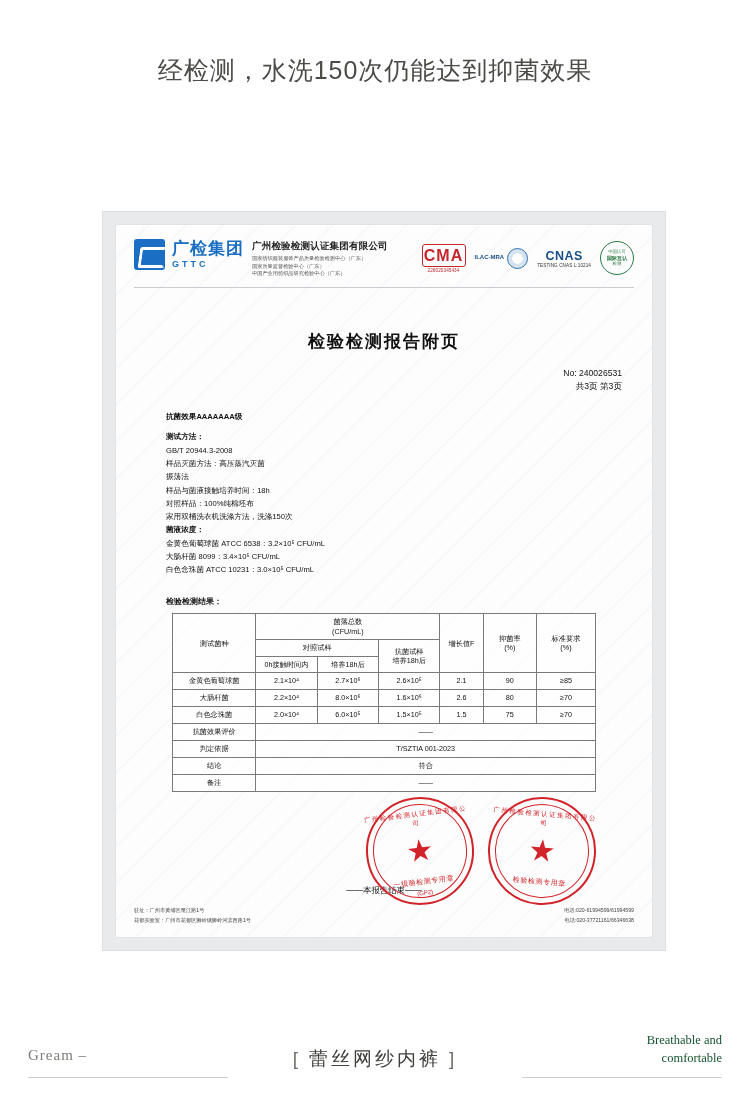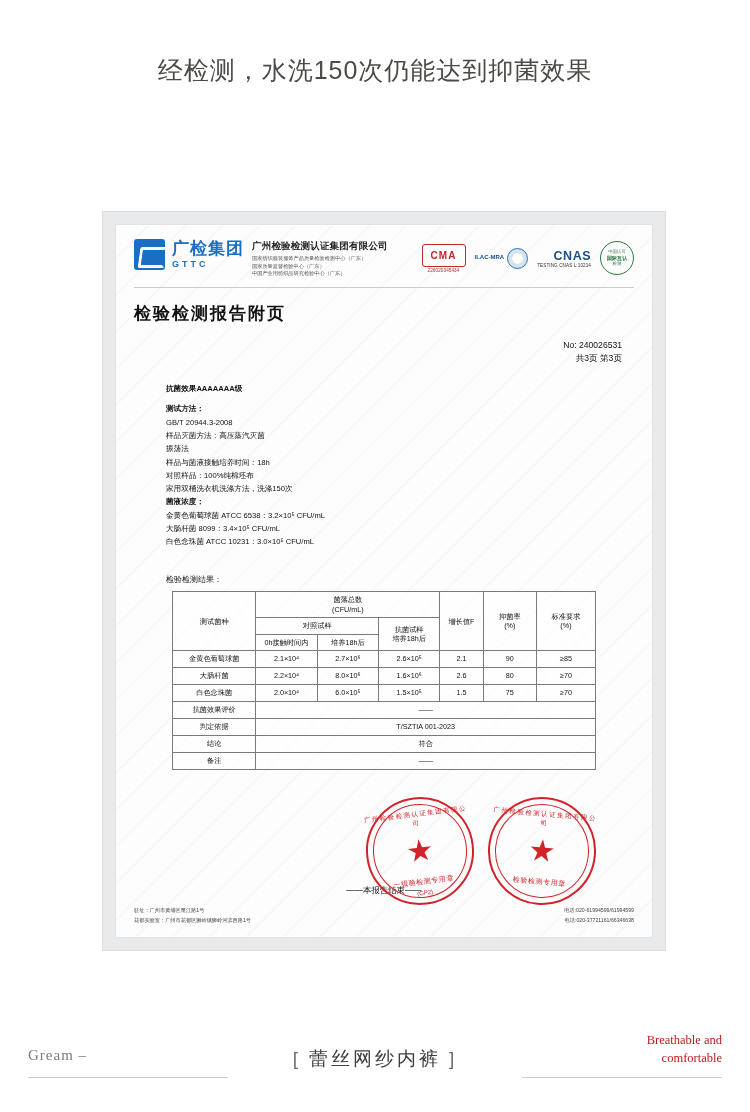--- a/index.html
+++ b/index.html
@@ -117,36 +117,36 @@
     line-height: 1.45;
     white-space: nowrap;
   }
   .marks { display: flex; align-items: center; gap: 9px; padding-top: 2px; }
   .mark { text-align: center; }
   .mark-cma {
     width: 44px; height: 23px;
     border: 1.4px solid #c4262e;
     border-radius: 3px;
     color: #c4262e;
-    font-size: 10px;
+    font-size: 16px;
     font-weight: bold;
     letter-spacing: 1px;
     line-height: 21px;
   }
   .mark-cma-no { font-size: 4.6px; color: #c4262e; margin-top: 1px; letter-spacing: .1px; }
   .mark-ilac { display: flex; align-items: center; gap: 3px; }
   .ilac-txt { font-size: 6px; color: #1a4f8a; font-weight: bold; line-height: 1.2; }
   .ilac-circle {
     width: 21px; height: 21px;
     border-radius: 50%;
     border: 1.3px solid #2a6fae;
     background:
       radial-gradient(circle at 50% 50%, #fff 38%, rgba(42,111,174,.18) 39% 100%);
   }
-  .mark-cnas { text-align: right; }
+  .mark-cnas { text-align: center; }
   .cnas-name {
     font-size: 12.5px;
     color: #1a4f8a;
     font-weight: bold;
     letter-spacing: .5px;
   }
   .cnas-sub { font-size: 4.6px; color: #333; letter-spacing: .1px; }
   .mark-badge {
     width: 34px; height: 34px;
     border-radius: 50%;
@@ -157,27 +157,27 @@
     display: flex;
     flex-direction: column;
     align-items: center;
     justify-content: center;
     text-align: center;
   }
   .mark-badge b { font-size: 5.2px; }
 
   
   .cert-title {
-    text-align: left;
+    text-align: center;
     font-family: "DejaVu Sans", sans-serif;
     font-size: 17px;
     font-weight: bold;
     color: #111;
     letter-spacing: 2px;
-    margin-top: 14px;
+    margin-top: 42px;
     position: relative;
     z-index: 2;
   }
   .cert-no {
     margin-top: 14px;
     text-align: right;
     font-size: 8.6px;
     color: #111;
     position: relative;
     z-index: 2;
@@ -196,24 +196,24 @@
     font-size: 7.6px;
     color: #111;
     line-height: 1.75;
     white-space: nowrap;
   }
   .method .bold { font-weight: bold; }
   .method .gap { height: 7px; }
 
   
   .results-label {
-    margin-top: 26px;
+    margin-top: 20px;
     padding-left: 32px;
     font-size: 8px;
-    font-weight: normal;
+    font-weight: bold;
     color: #111;
     position: relative;
     z-index: 2;
   }
   table.results {
     margin: 6px auto 0 auto;
     width: 424px;
     border-collapse: collapse;
     position: relative;
     z-index: 2;
@@ -343,21 +343,21 @@
     color: #3f3f3c;
     letter-spacing: 3px;
   }
   .foot-center .brk { color: #6f6f6a; margin: 0 8px; }
   .foot-right {
     position: absolute;
     right: 28px; bottom: 44px;
     text-align: right;
     font-family: "Liberation Serif", serif;
     font-size: 12.5px;
-    color: #b91c1c;
+    color: #14532d;
     line-height: 1.5;
   }
 </style>
 </head>
 <body>
 
 <div class="header">
   <div class="subhead">经检测，水洗150次仍能达到抑菌效果</div>
 </div>
 

